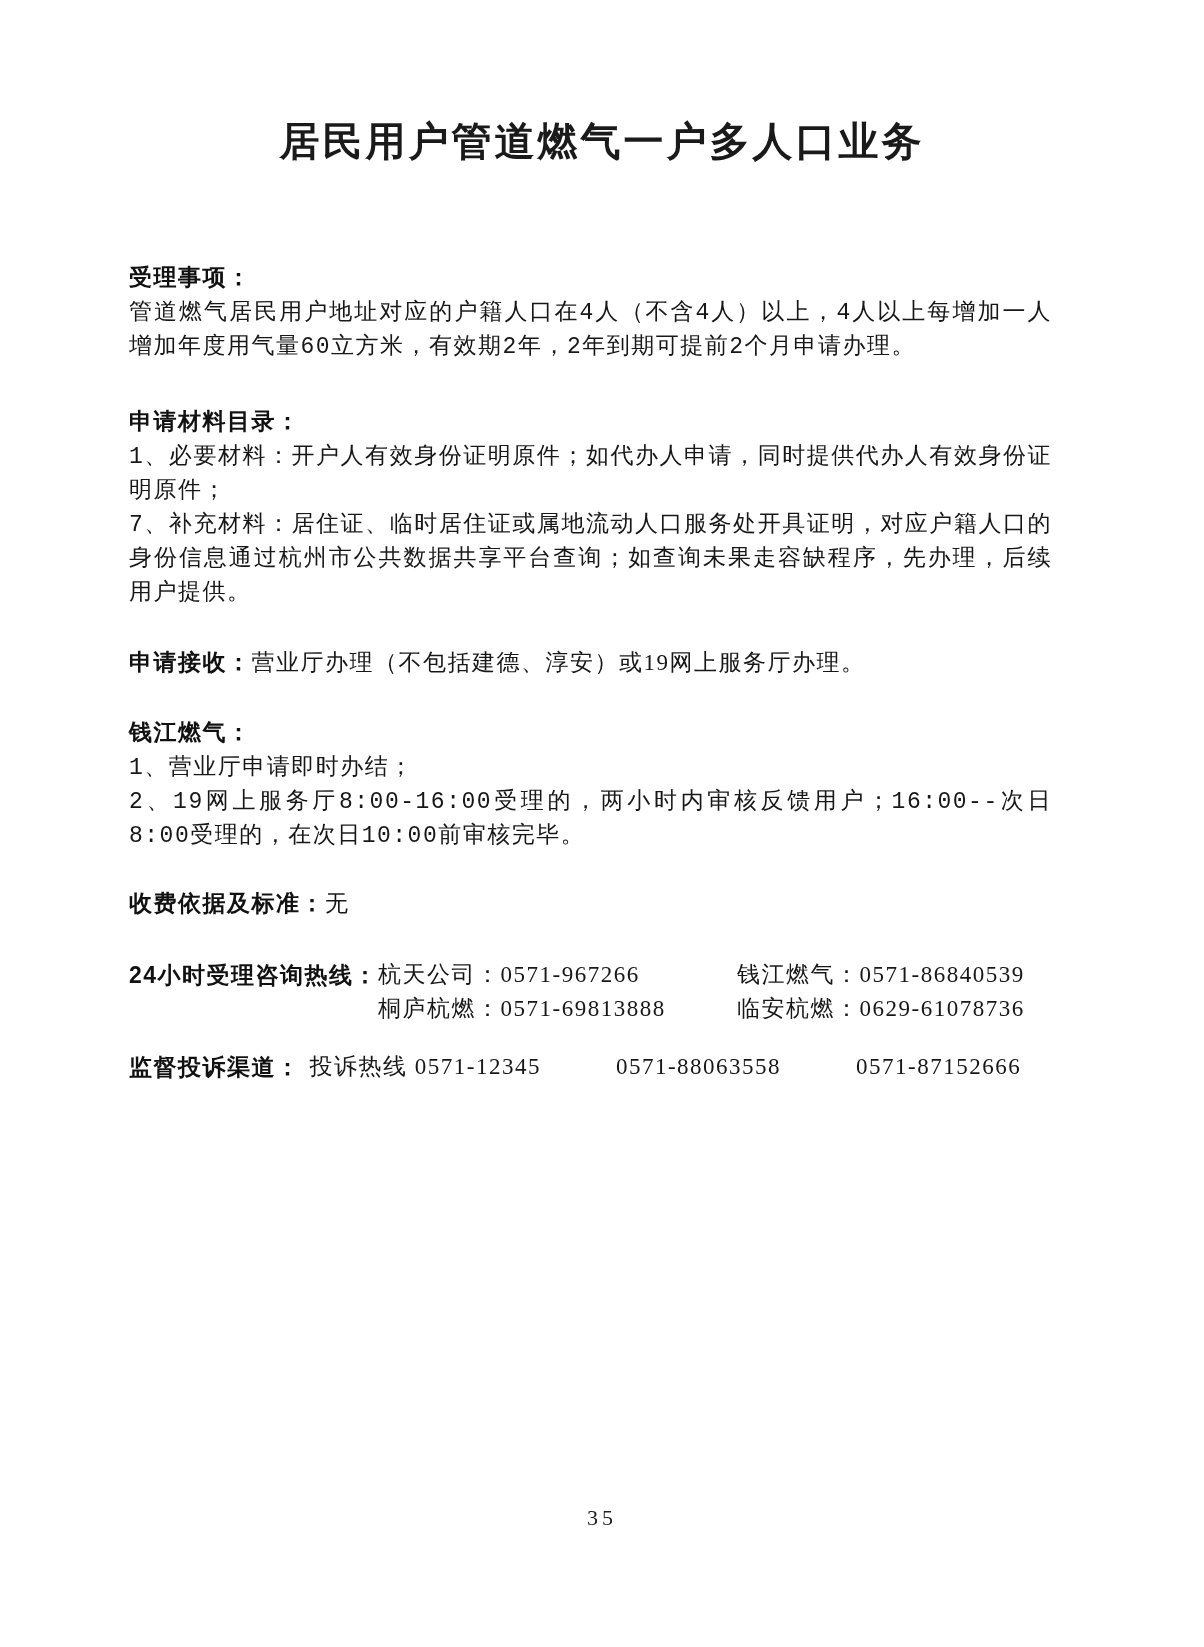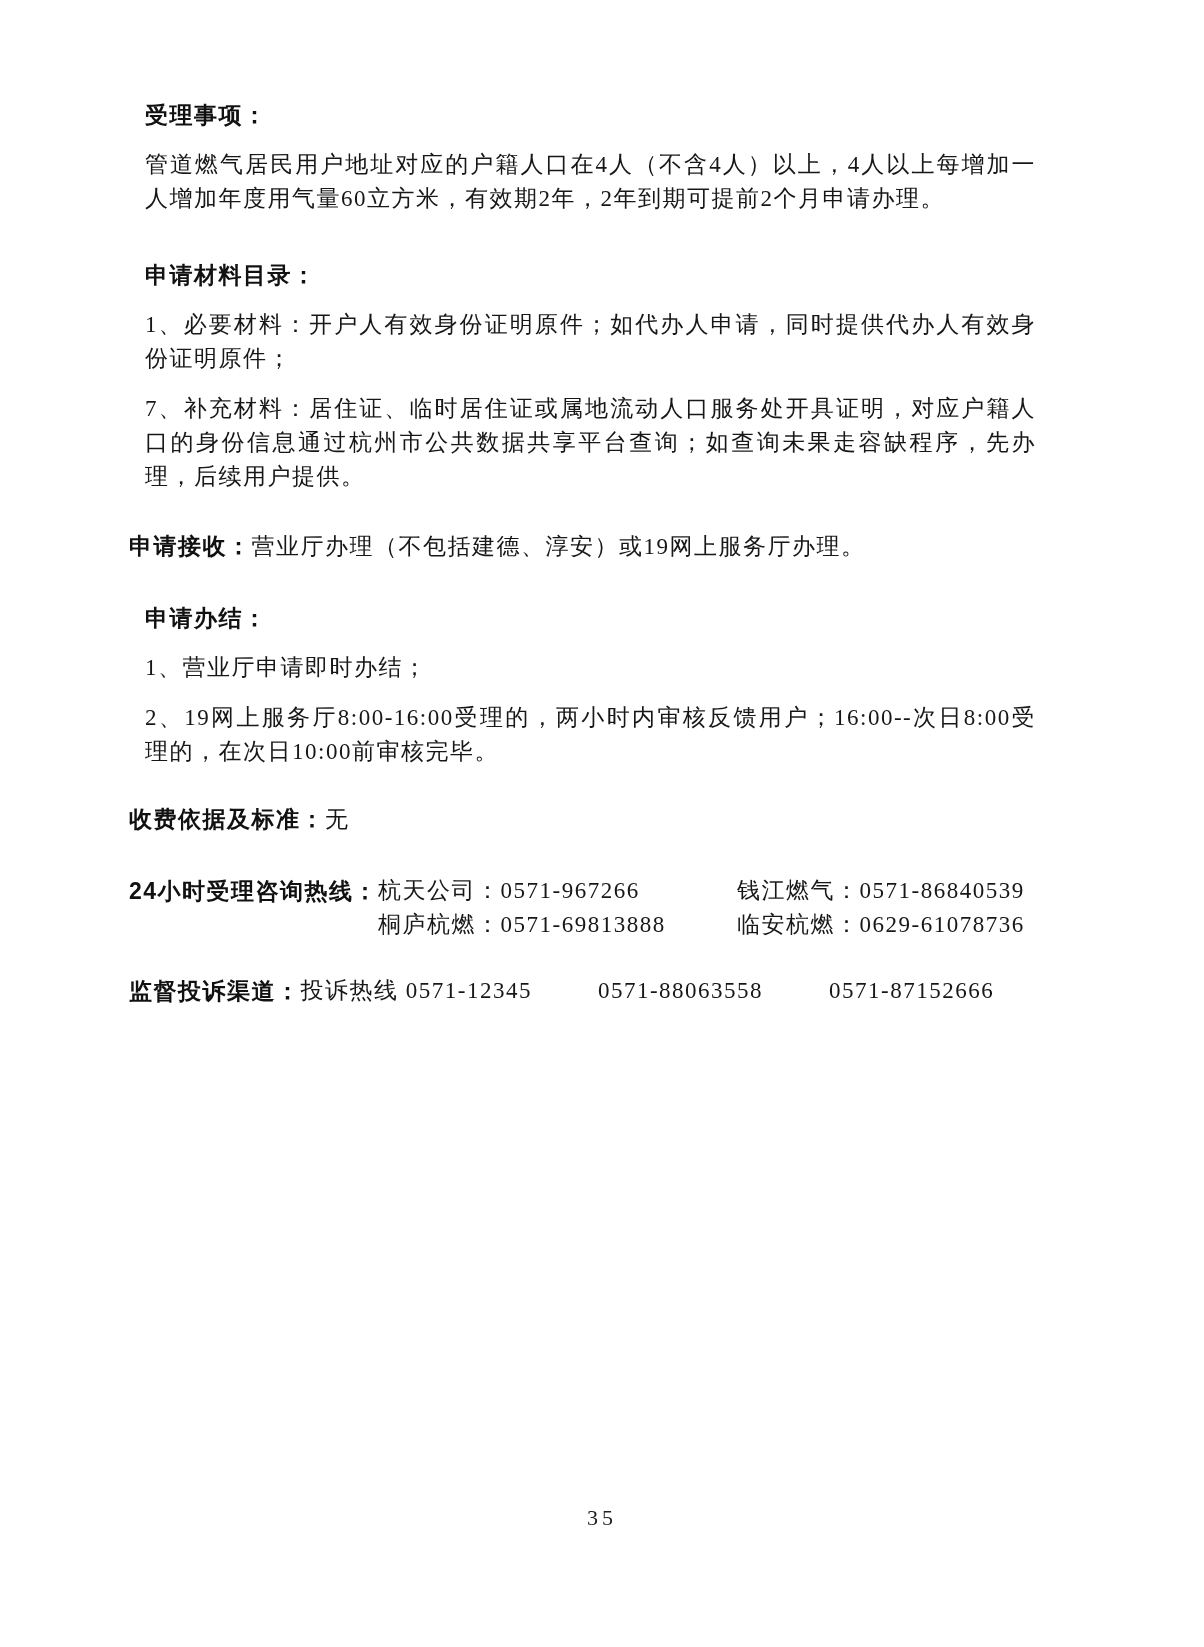--- a/index.html
+++ b/index.html
@@ -29,34 +29,34 @@
   }
   .content {
     margin-left: 129px;
     width: 923px;
     font-size: 23px;
     line-height: 34px;
     letter-spacing: 1.5px;
     text-align: justify;
   }
   .sec { margin: 0; }
-  .sec p { margin: 16px; }
+  .sec p { margin: 0; font-family: Liberation Mono, monospace; }
   .h {
     font-family: "Liberation Sans", sans-serif;
     font-weight: bold;
     color: #111111;
   }
   .h-line { margin: 0; }
   #sec-accept     { margin-top: 98px; }
   #sec-materials  { margin-top: 42px; }
   #sec-reception  { margin-top: 35px; }
   #sec-completion { margin-top: 37px; }
   #sec-fees       { margin-top: 33px; }
   #sec-hotline    { margin-top: 37px; }
-  #sec-complaint  { margin-top: 32px; }
+  #sec-complaint  { margin-top: 24px; gap: 9px; }
   .inline-line { text-align: left; }
   .hotline-row {
     display: flex;
     align-items: flex-start;
     text-align: left;
   }
   .hotline-row .h { flex: none; white-space: nowrap; }
   .hotline-grid {
     display: grid;
     grid-template-columns: 343px auto;
@@ -80,40 +80,41 @@
     line-height: 30px;
     letter-spacing: 4px;
     color: #222222;
   }
 </style>
 </head>
 <body>
 
 <div class="page">
 
+  <h1 class="title">居民用户管道燃气一户多人口业务</h1>
 
   <div class="content">
 
     <section class="sec" id="sec-accept">
       <p class="h h-line">受理事项：</p>
       <p>管道燃气居民用户地址对应的户籍人口在4人（不含4人）以上，4人以上每增加一人增加年度用气量60立方米，有效期2年，2年到期可提前2个月申请办理。</p>
     </section>
 
     <section class="sec" id="sec-materials">
       <p class="h h-line">申请材料目录：</p>
       <p>1、必要材料：开户人有效身份证明原件；如代办人申请，同时提供代办人有效身份证明原件；</p>
       <p>7、补充材料：居住证、临时居住证或属地流动人口服务处开具证明，对应户籍人口的身份信息通过杭州市公共数据共享平台查询；如查询未果走容缺程序，先办理，后续用户提供。</p>
     </section>
 
     <section class="sec inline-line" id="sec-reception">
       <span class="h">申请接收：</span><span>营业厅办理（不包括建德、淳安）或19网上服务厅办理。</span>
     </section>
 
     <section class="sec" id="sec-completion">
-      <p class="h h-line">申请办结：</p>
+      <p class="h h-line">钱江燃气：</p>
       <p>1、营业厅申请即时办结；</p>
       <p>2、19网上服务厅8:00-16:00受理的，两小时内审核反馈用户；16:00--次日8:00受理的，在次日10:00前审核完毕。</p>
     </section>
 
     <section class="sec inline-line" id="sec-fees">
       <span class="h">收费依据及标准：</span><span>无</span>
     </section>
 
     <section class="sec hotline-row" id="sec-hotline">
       <span class="h">24小时受理咨询热线：</span>

